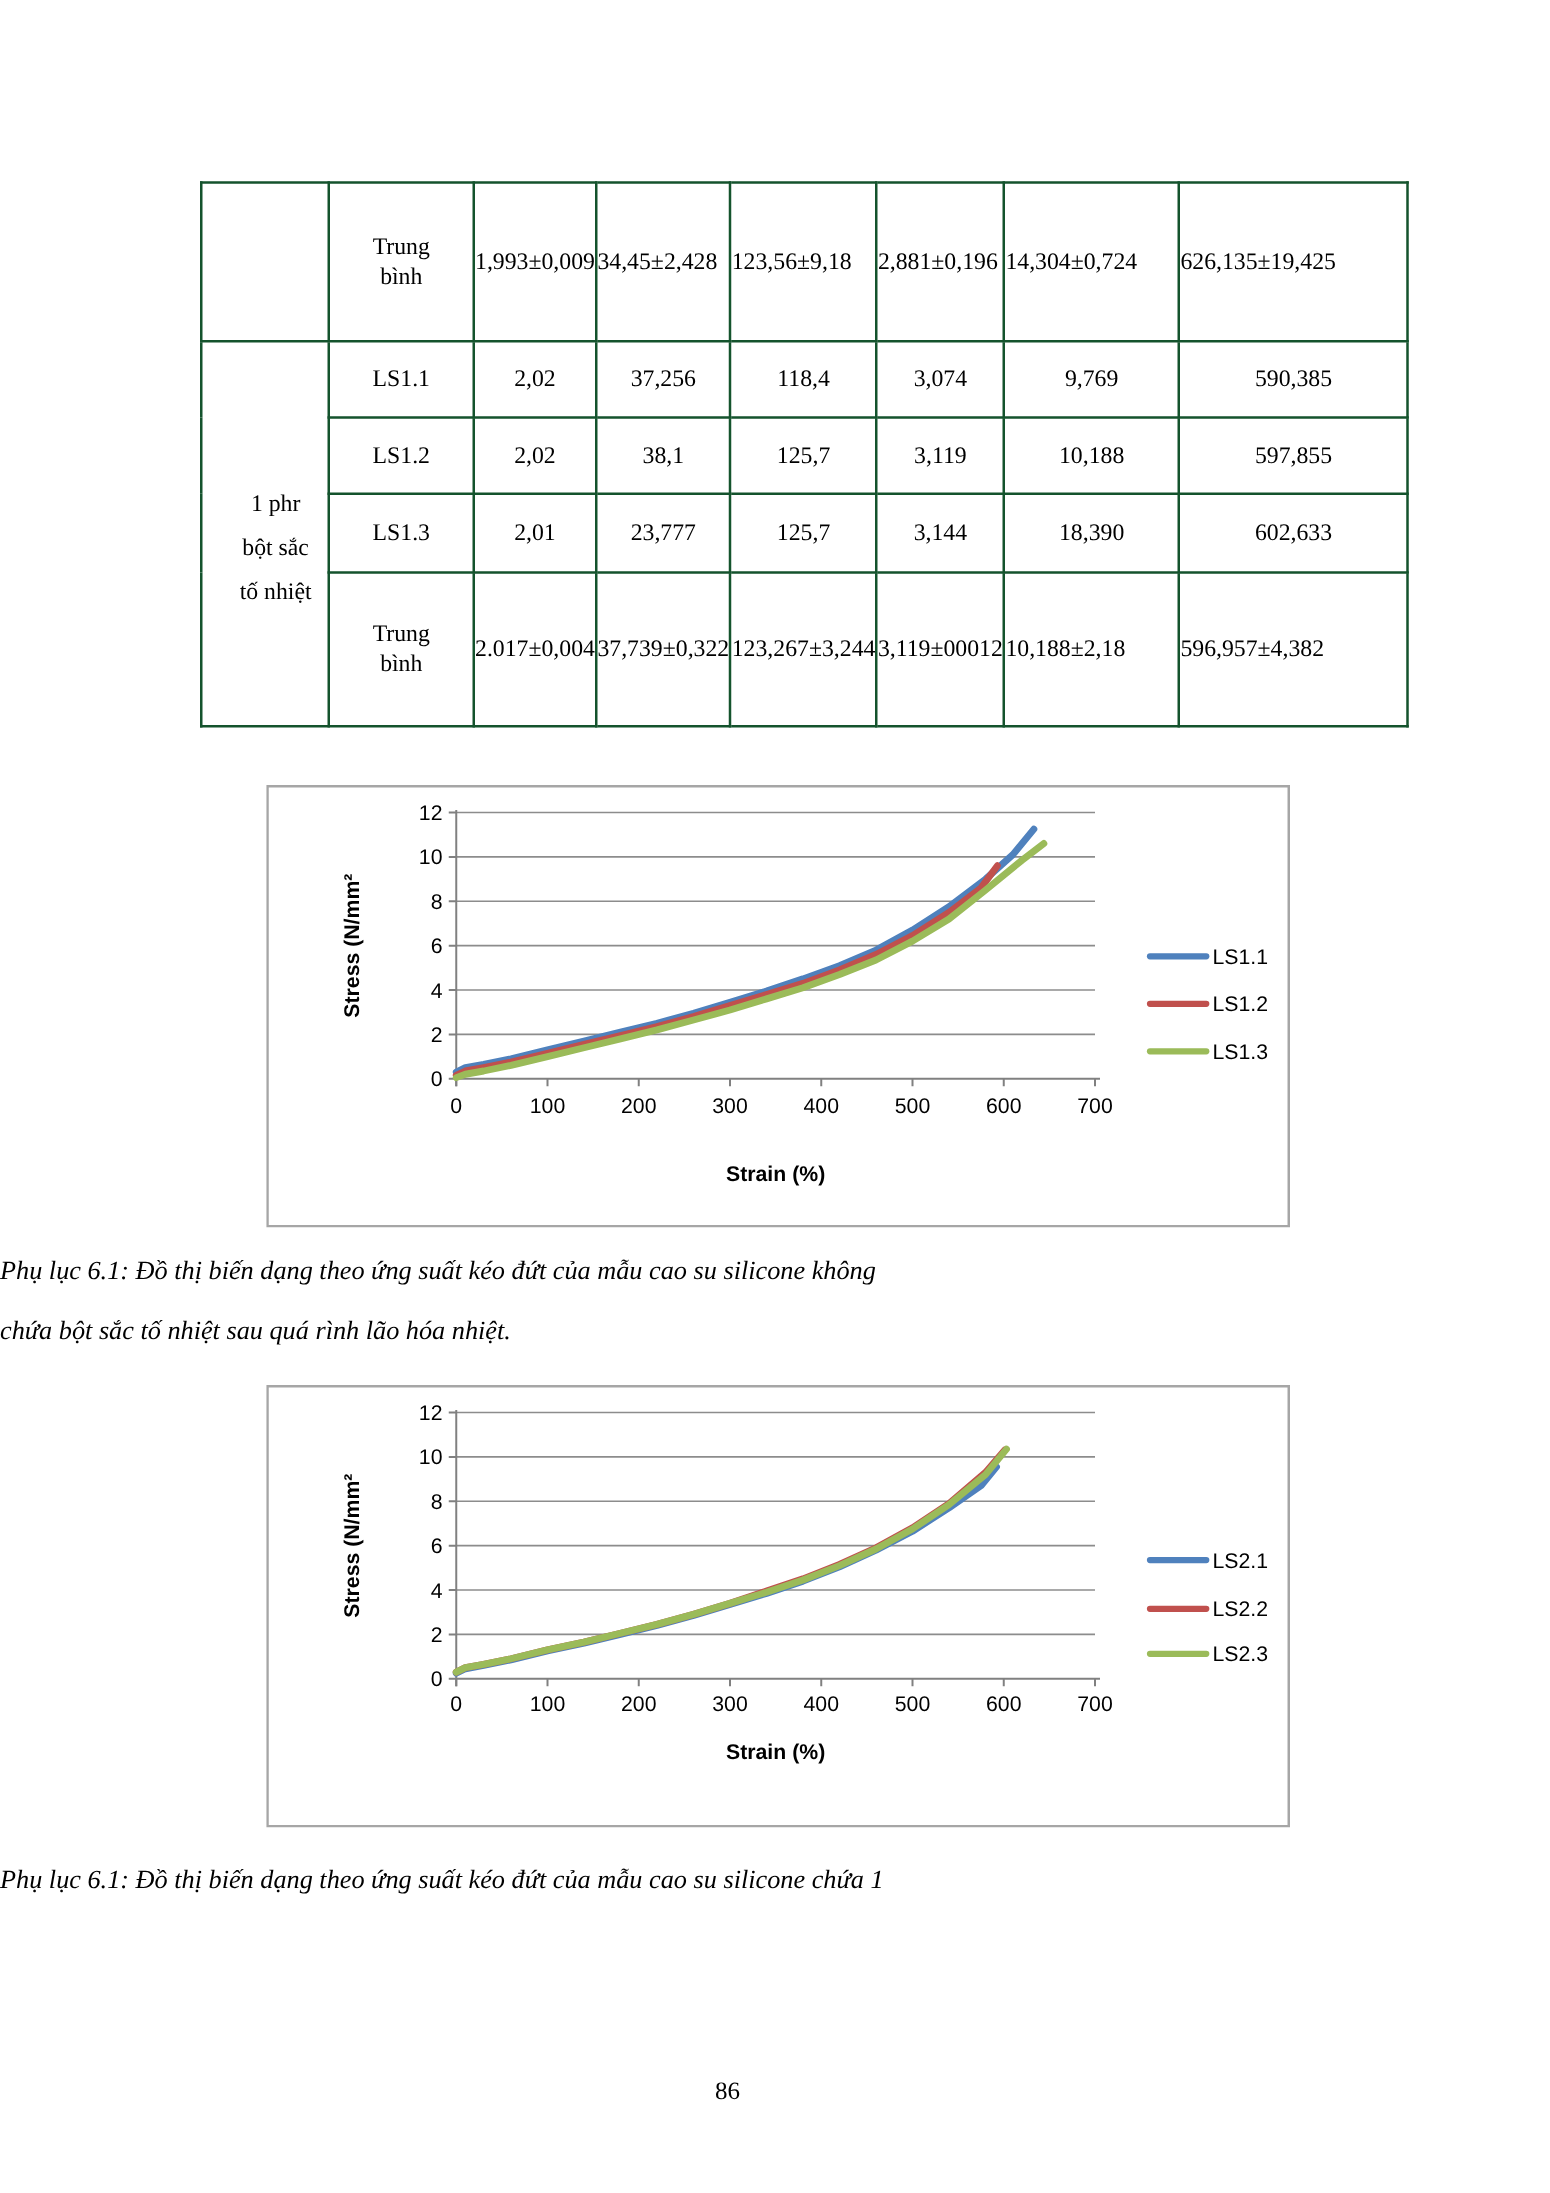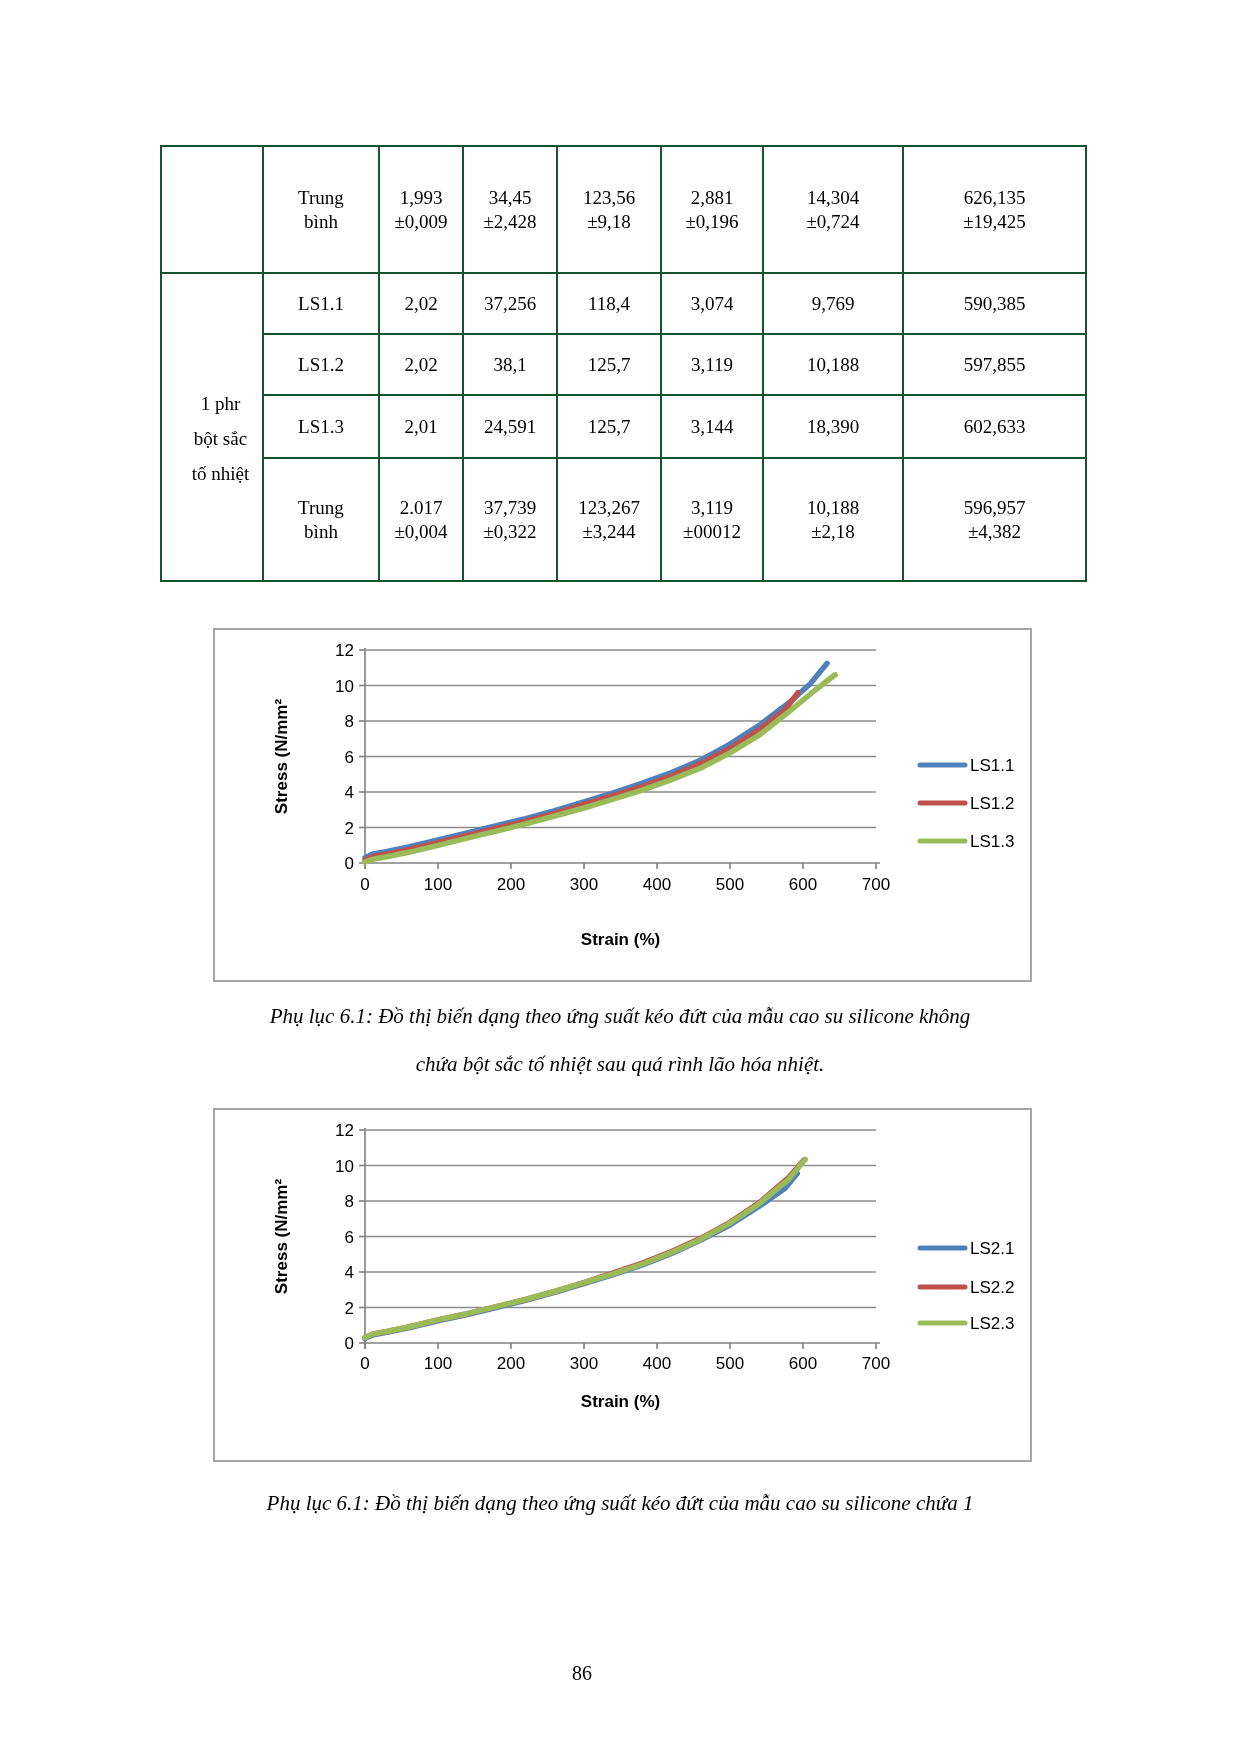--- a/index.html
+++ b/index.html
@@ -9,30 +9,30 @@
   .data-table{
     position:absolute;left:160px;top:145px;
     border-collapse:collapse;table-layout:fixed;
     font-size:19px;line-height:1.25;
   }
   .data-table td{
     border:2px solid #14532d;text-align:center;vertical-align:middle;
     padding:0;overflow:hidden;
   }
   .lbl2{white-space:pre-line;}
-  .cell2{display:flex;flex-direction:column;justify-content:flex-end;height:100%;}
+  .cell2{display:flex;flex-direction:row;justify-content:flex-start;height:100%;}
   .groupcell{vertical-align:top;}
   .groupcell .lbl2{padding-top:22px;line-height:35px;padding-left:17px;}
 
   
   .chart-frame{position:absolute;left:213px;width:819px;height:354px;}
 
   
   .caption{
-    position:absolute;left:0;width:1240px;text-align:center;
+    position:absolute;left:0;width:1240px;text-align:left;
     font-style:italic;font-size:21px;line-height:48px;
   }
 
   .page-number{
     position:absolute;left:0;width:1164px;text-align:center;
     top:1662px;font-size:20px;
   }
 </style>
 </head>
 <body>
@@ -111,21 +111,21 @@
     <td><span>2,02</span></td>
     <td><span>38,1</span></td>
     <td><span>125,7</span></td>
     <td><span>3,119</span></td>
     <td><span>10,188</span></td>
     <td><span>597,855</span></td>
   </tr>
   <tr style="height:63px">
     <td><span>LS1.3</span></td>
     <td><span>2,01</span></td>
-    <td><span>24,591</span></td>
+    <td><span>23,777</span></td>
     <td><span>125,7</span></td>
     <td><span>3,144</span></td>
     <td><span>18,390</span></td>
     <td><span>602,633</span></td>
   </tr>
   <tr style="height:123px">
     <td>
           <div class="lbl2">Trung
 bình</div>
         </td>

